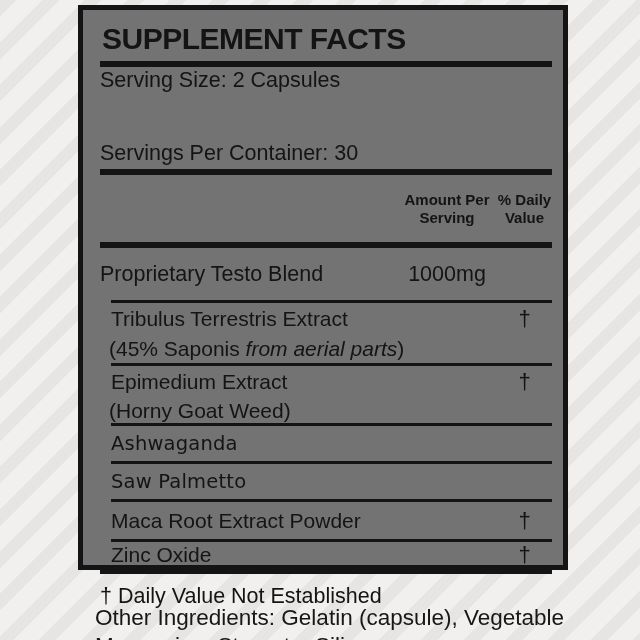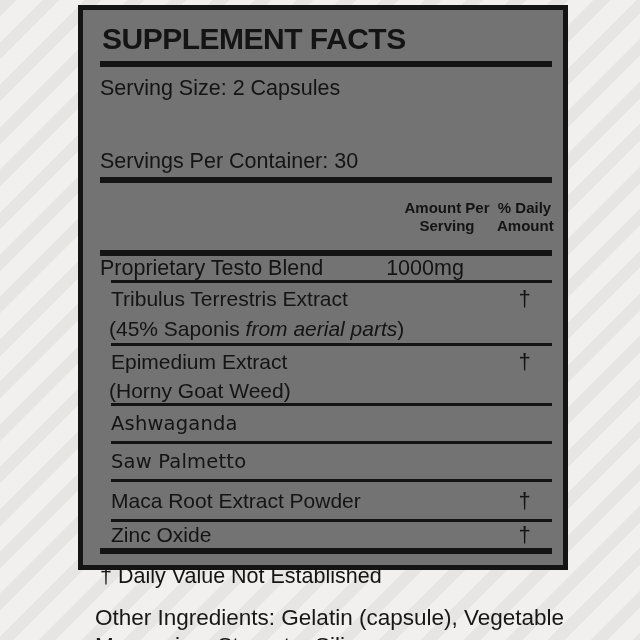--- a/index.html
+++ b/index.html
@@ -26,36 +26,36 @@
   .title {
     font-size: 30px; font-weight: bold; letter-spacing: -0.5px;
     line-height: 34px; margin: 4px 0 5px 2px;
   }
 
   .rule { background: #141414; flex: none; }
   .rule.thick { height: 6px; }
   .rule.thin  { height: 3px; margin-left: 11px; }
 
   .serving { font-size: 21.5px; line-height: 24.5px; margin-top: 48px; }
-  .serving.first { margin-top: 9px; }
+  .serving.first { margin-top: 1px; }
   .rule.under-serving { margin-top: 4px; }
 
   .row { display: flex; align-items: center; flex: none; }
   .row .name { flex: 1; font-size: 21px; }
   .row .col-amount { width: 100px; text-align: center; flex: none; }
   .row .col-dv { width: 55px; text-align: center; flex: none; }
 
   .header-row { margin-top: 16px; align-items: center; }
   .header-row .hdr {
     font-size: 15px; font-weight: bold; line-height: 18px;
     white-space: pre-line; text-align: center;
   }
   .rule.under-headers { margin-top: 15px; }
 
-  .blend-row { height: 24px; gap: 22px; }
+  .blend-row { height: 52px; }
   .blend-row .name, .blend-row .col-amount { font-size: 21.5px; }
 
   .ing-row { }
   .ing-row .name { padding-left: 11px; }
   .dagger { font-size: 22px; }
 
   .r-trib { height: 31px; }
   .d-trib { height: 29px; }
   .r-epi  { height: 31px; align-items: center; }
   .d-epi  { height: 26px; align-items: flex-end; }
@@ -92,21 +92,21 @@
   <div class="serving first">Serving Size: 2 Capsules</div>
   <div class="serving">Servings Per Container: 30</div>
 
   <div class="rule thick under-serving"></div>
 
   <div class="row header-row">
     <div class="name"></div>
     <div class="col-amount hdr">Amount Per
 Serving</div>
     <div class="col-dv hdr">% Daily
-Amount</div>
+Value</div>
   </div>
 
   <div class="rule thick under-headers"></div>
 
   <div class="row blend-row">
     <div class="name">Proprietary Testo Blend</div>
     <div class="col-amount">1000mg</div>
     <div class="col-dv"></div>
   </div>
 

